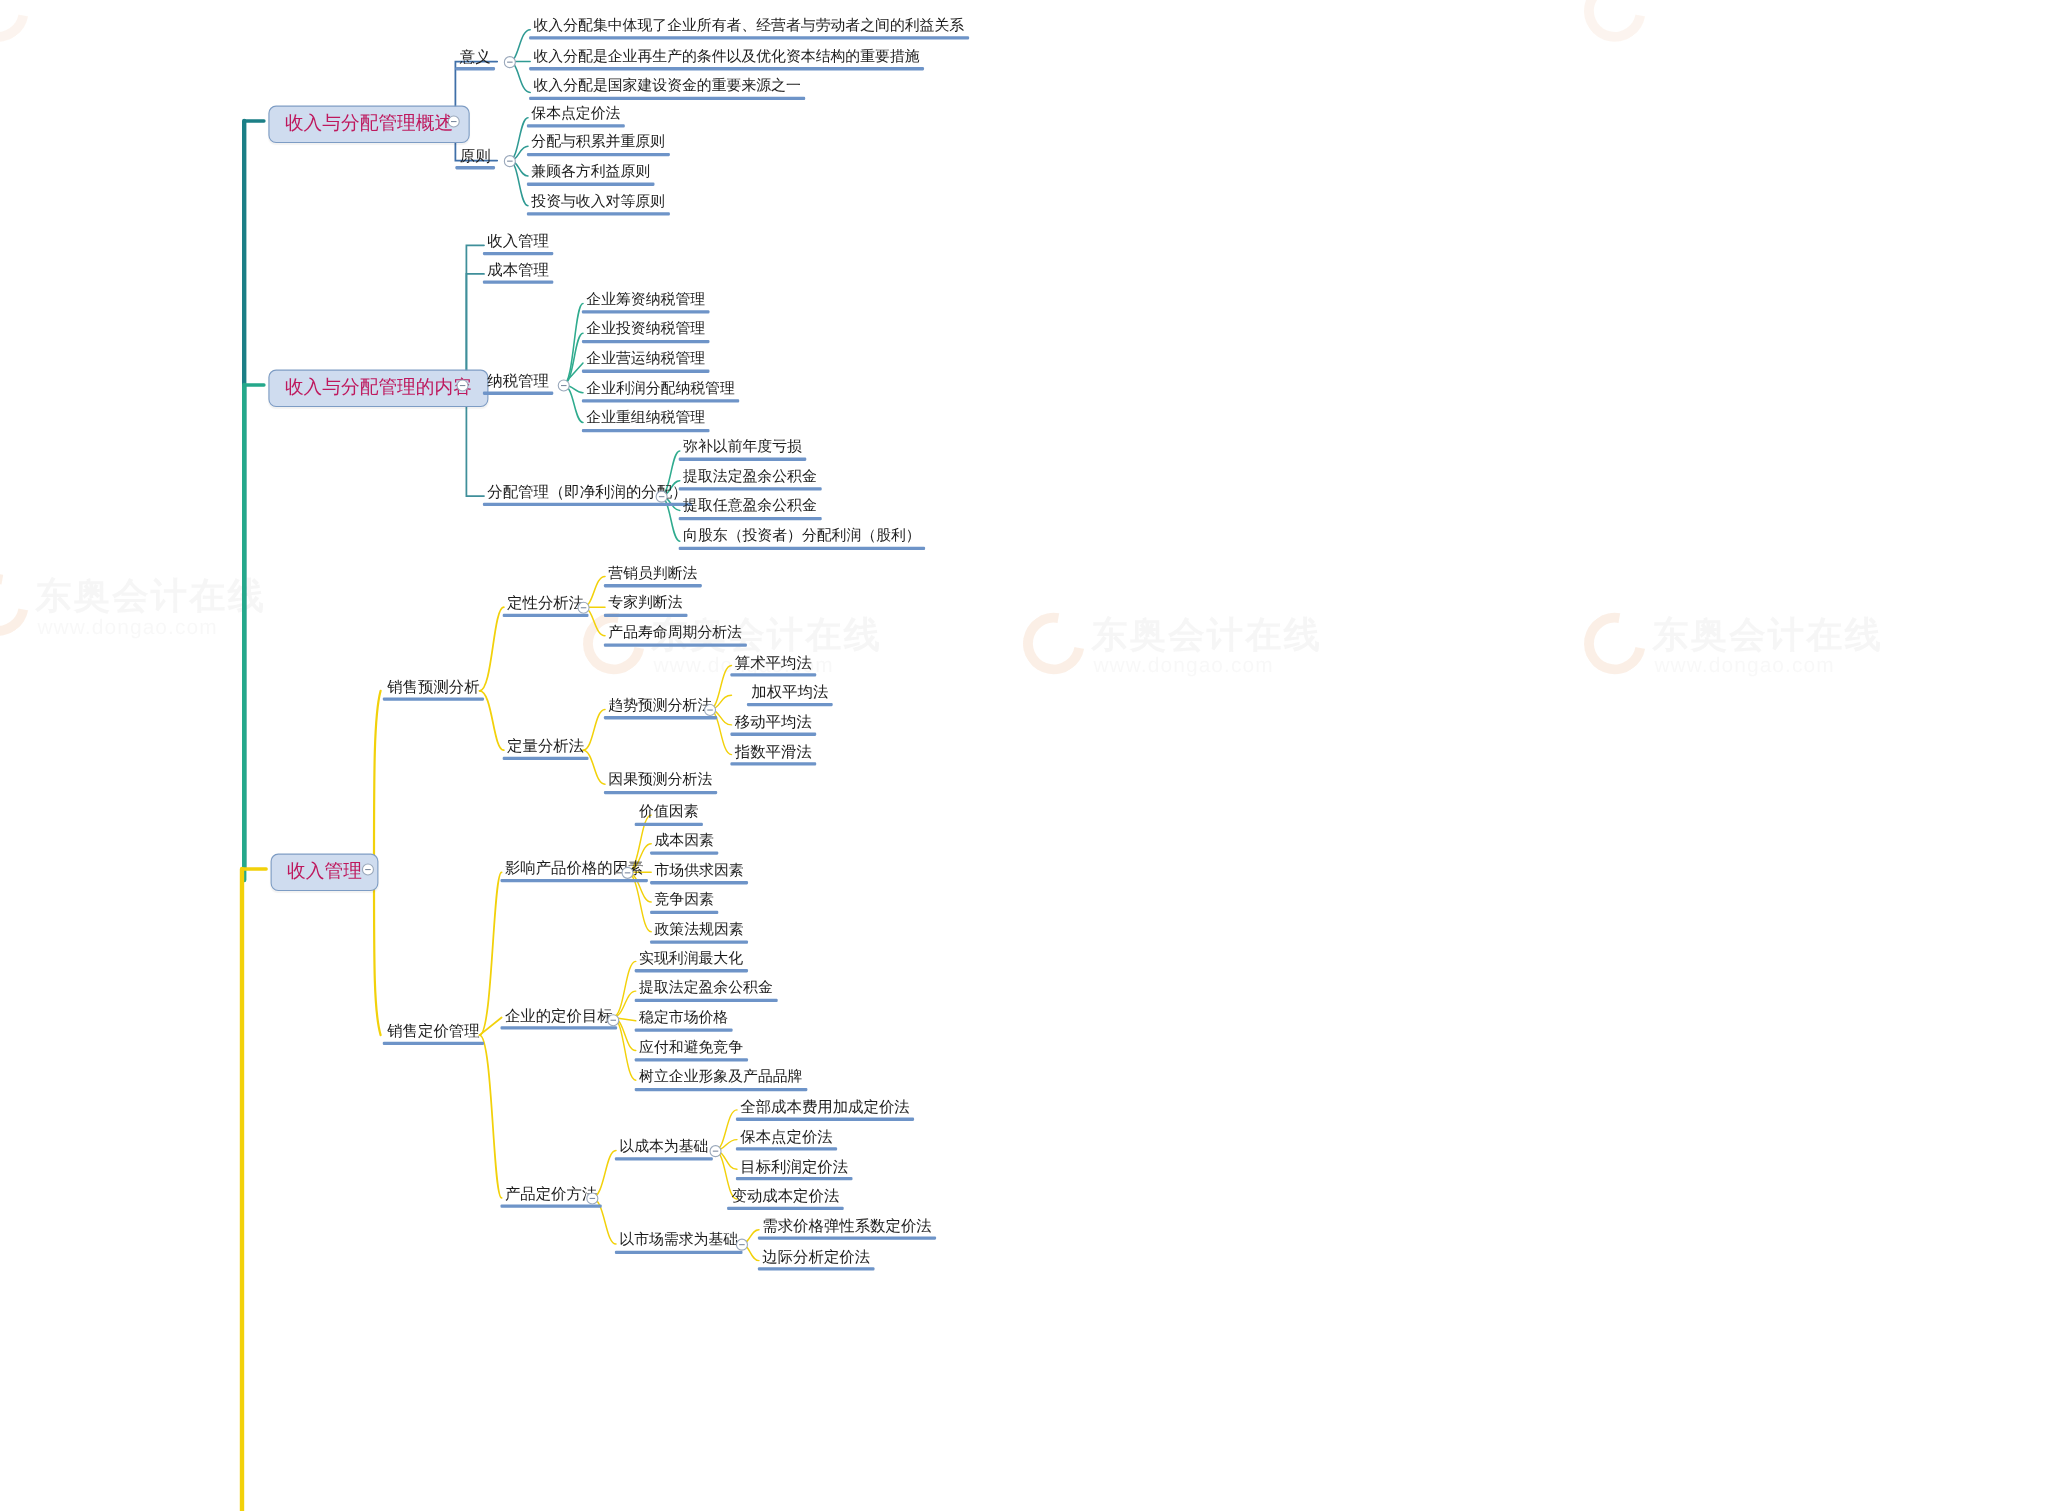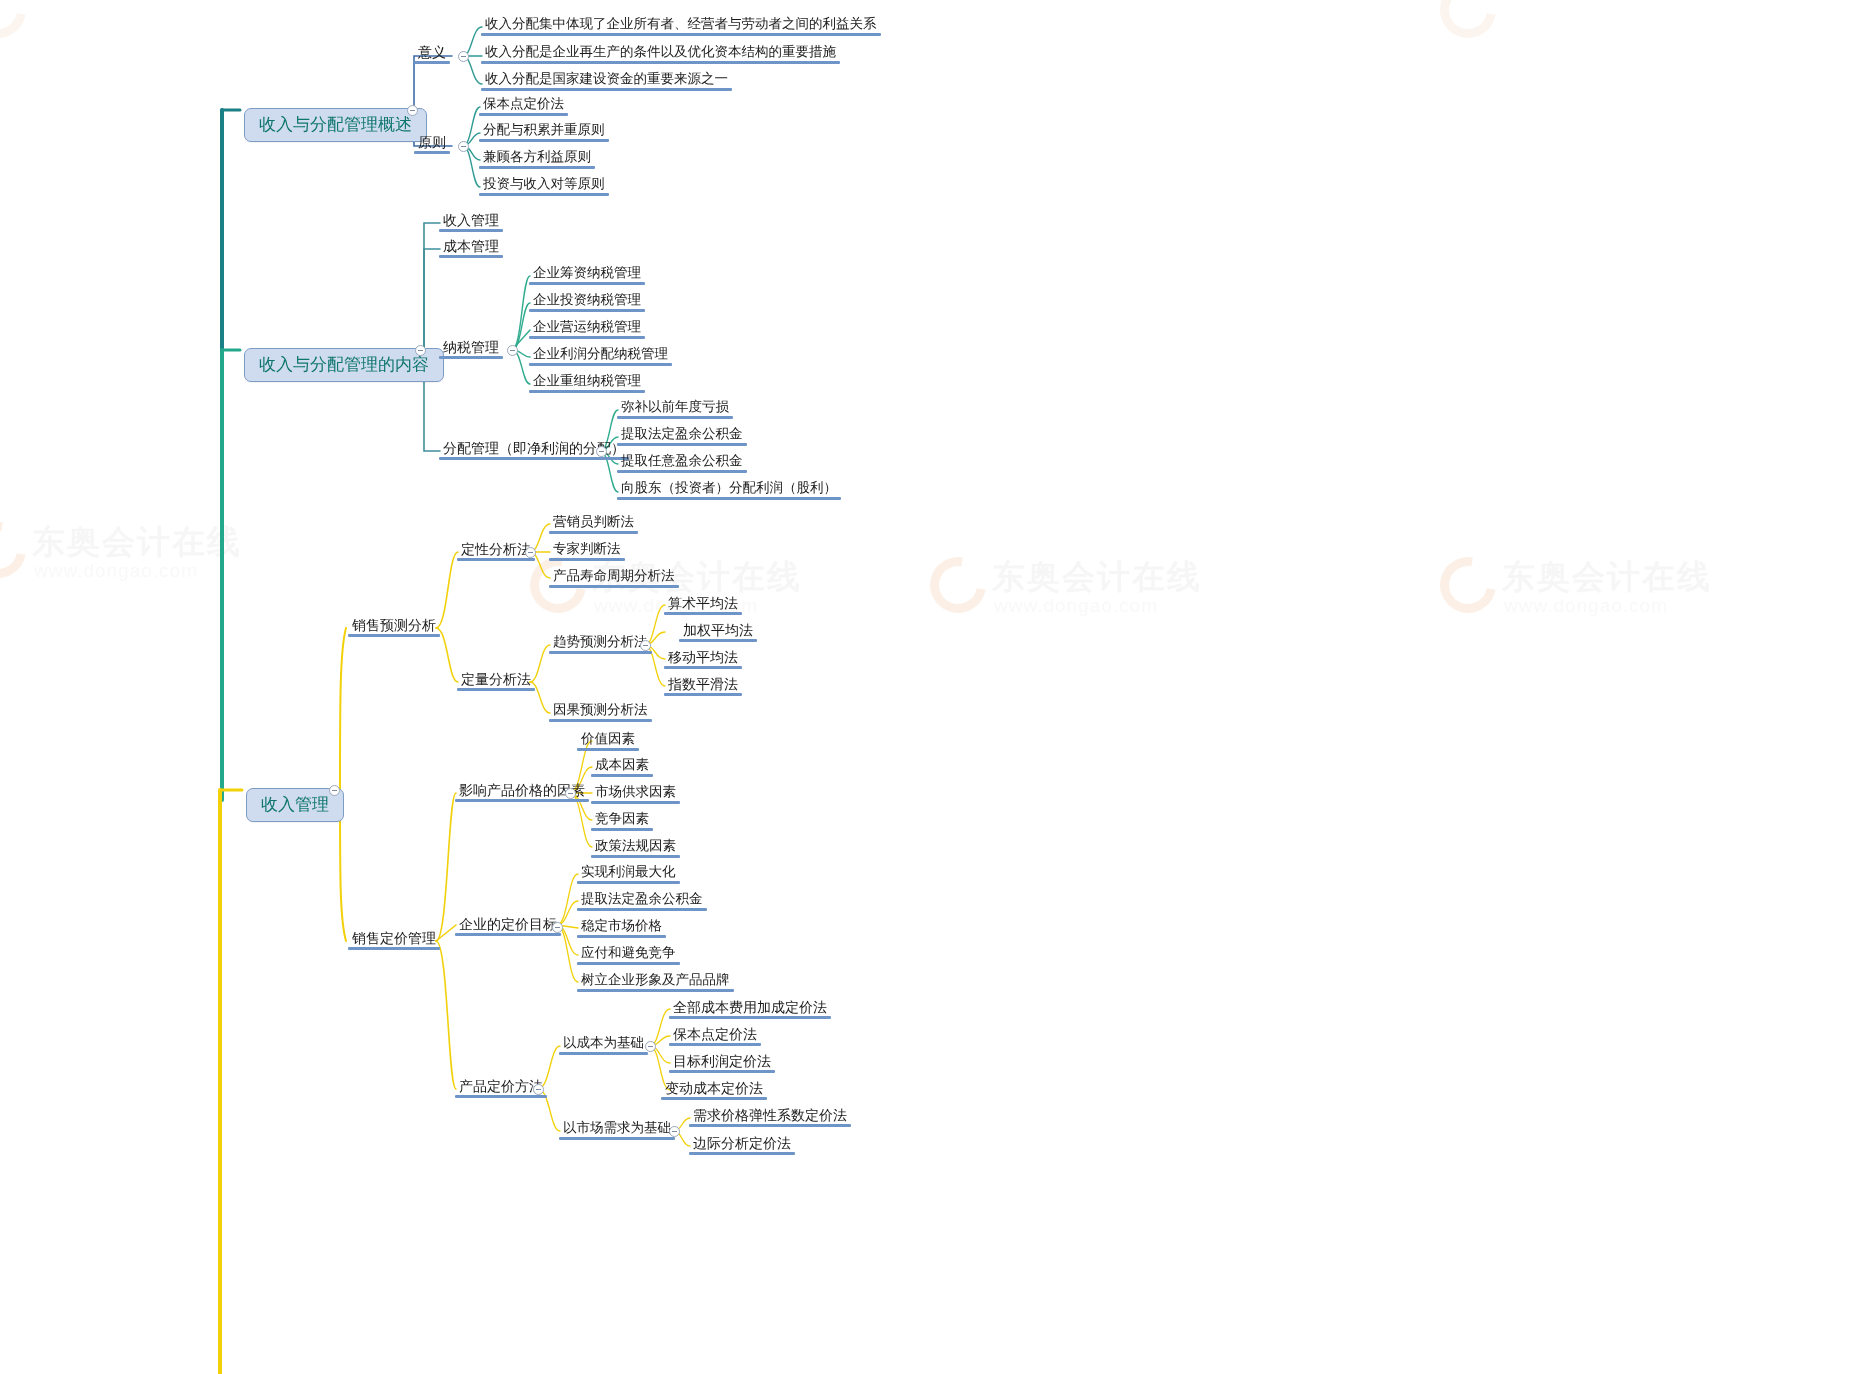--- a/index.html
+++ b/index.html
@@ -64,25 +64,24 @@
     position: absolute;
     white-space: nowrap;
     line-height: 1;
   }
   
   .n1 {
     padding: 7px 14px 8px 14px;
     background: #cfdcef;
     border: 1px solid #7d9cc4;
     border-radius: 7px;
-    color: #0f766e;
+    color: #be185d;
     font-size: 17px;
     font-family: "DejaVu Sans", "Liberation Sans", sans-serif;
     box-shadow: 0 1px 1px rgba(0,0,0,.05);
-    margin-top: 12px;
   }
   
   .n2 {
     font-size: 14px;
     color: #1b1b1b;
     padding: 1px 4px 5px 4px;
     font-family: "DejaVu Sans", "Liberation Sans", sans-serif;
   }
   
   .n3 {

